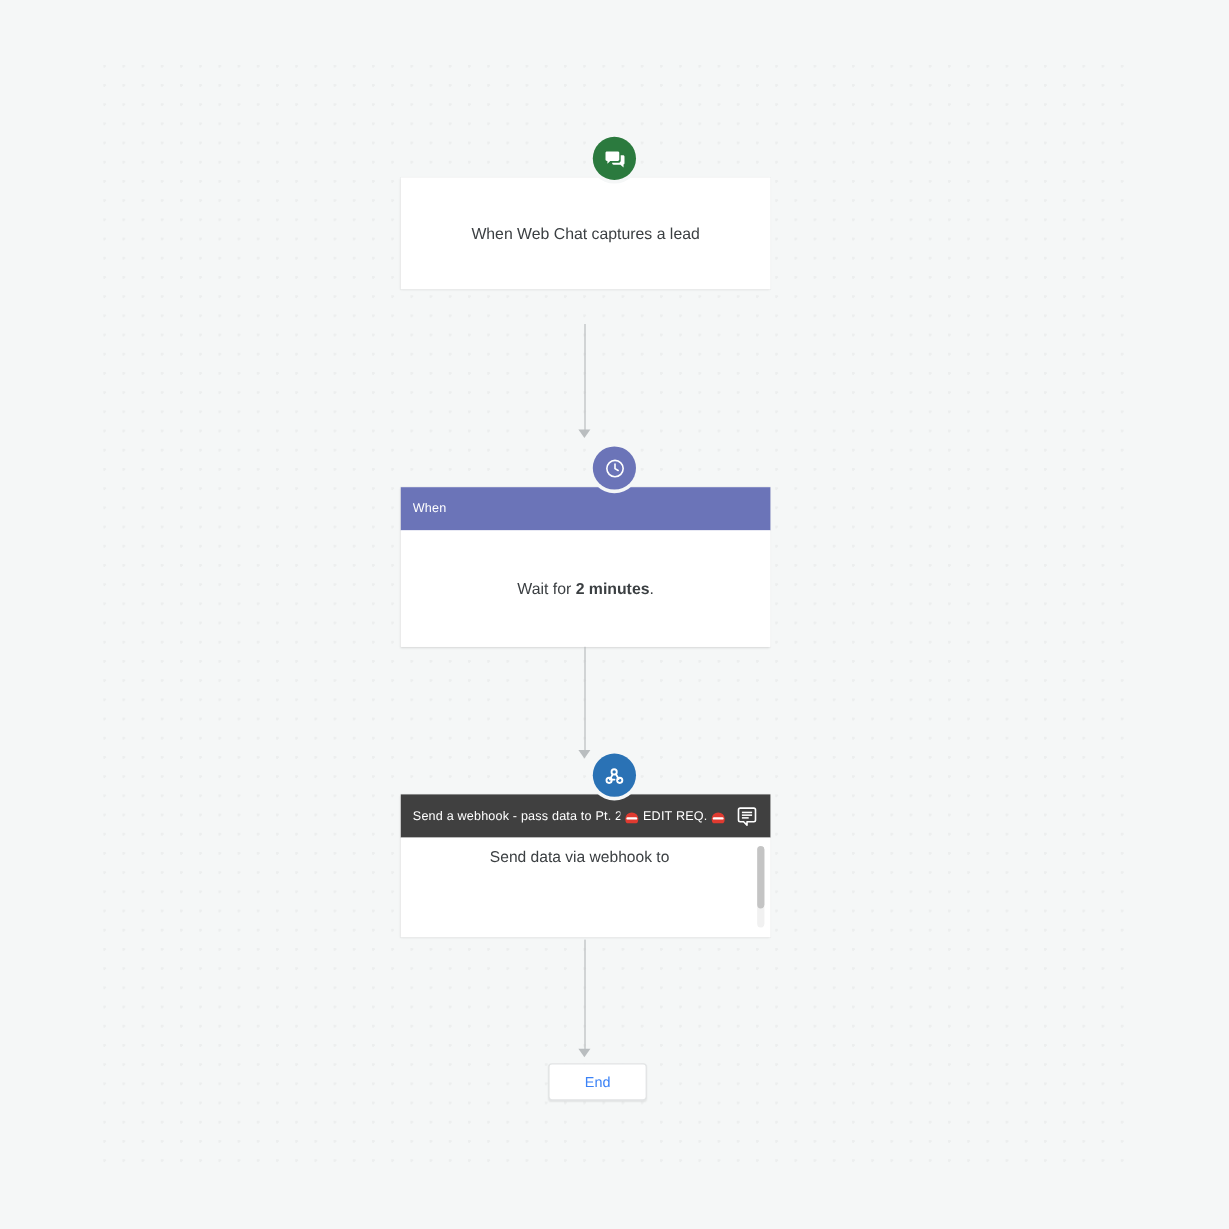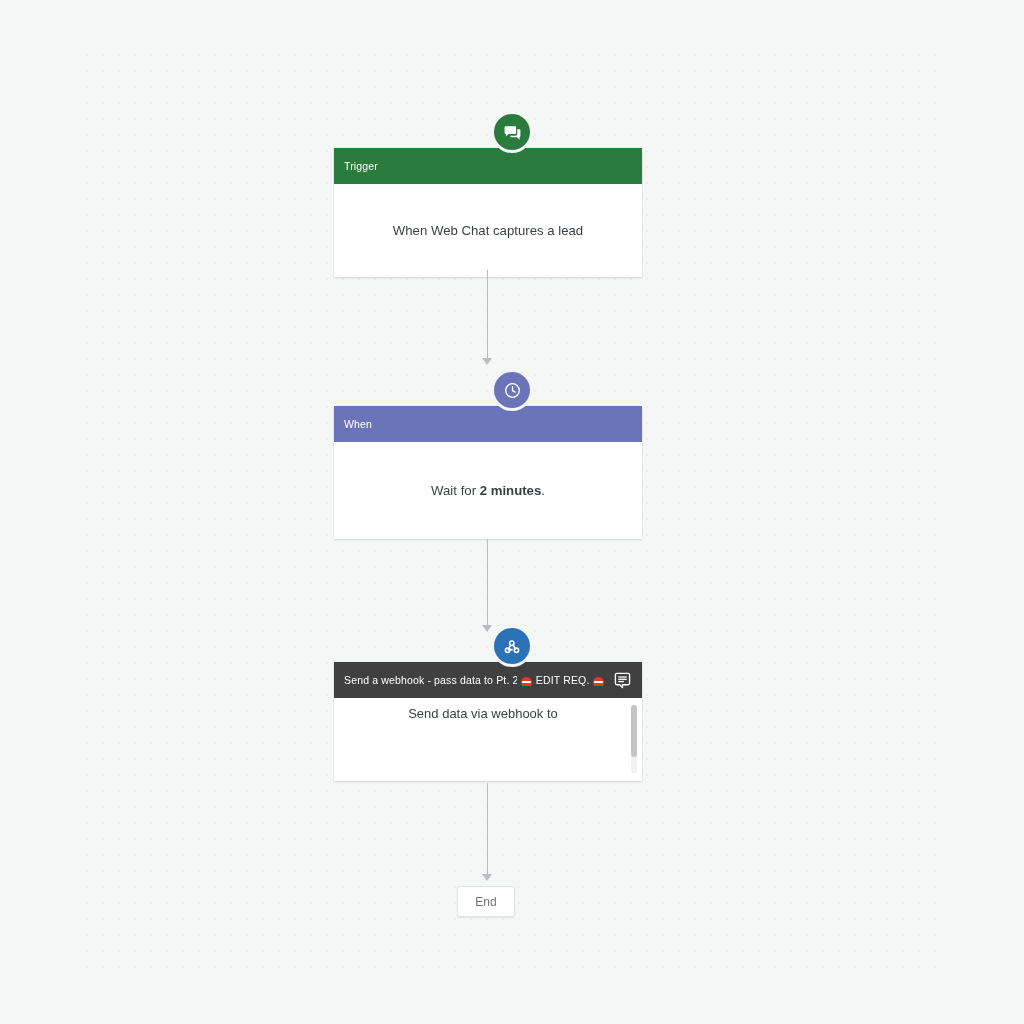--- a/index.html
+++ b/index.html
@@ -179,30 +179,30 @@
     height: 52px;
     border-radius: 3px;
     background: #c4c4c4;
   }
 
   
   #end-node {
     position: absolute;
     left: 457px;
     top: 886px;
-    width: 58px;
+    width: 82px;
     height: 31px;
     background: #ffffff;
     border: 1px solid #e2e4e5;
     border-radius: 3px;
     display: flex;
     align-items: center;
     justify-content: center;
     font-size: 12px;
-    color: #737373;
+    color: #3b82f6;
     box-shadow: 0 1px 1.5px rgba(0,0,0,.08);
   }
 
   
   .connector {
     position: absolute;
     left: 487px;
     width: 1px;
     background: #b9bdbf;
   }
@@ -232,23 +232,20 @@
   <div class="badge" id="trigger-badge">
     <span>
       <svg width="19" height="19" viewBox="0 0 24 24" fill="#ffffff">
         <path d="M15 4H3.5C2.67 4 2 4.67 2 5.5v7c0 .83.67 1.5 1.5 1.5H4v3l3-3h8c.83 0 1.5-.67 1.5-1.5v-7C16.5 4.67 15.83 4 15 4z"></path>
         <path d="M20.5 8H18v5.5c0 1.38-1.12 2.5-2.5 2.5H9v.5c0 .83.67 1.5 1.5 1.5h7.2l3.3 3v-3h-.5c.83 0 1.5-.67 1.5-1.5v-7c0-.83-.67-1.5-1.5-1.5z"></path>
       </svg>
     </span>
   </div>
 
   <div class="node" id="trigger-node">
-    <div class="node-header">
-      <span class="htitle">Trigger</span>
-    </div>
     <div class="node-body">
       <span>When Web Chat captures a lead</span>
     </div>
   </div>
 
   <div class="connector" id="conn-1"></div>
   <div class="arrow" id="arrow-1"></div>
 
   <div class="badge" id="delay-badge">
     <span>

